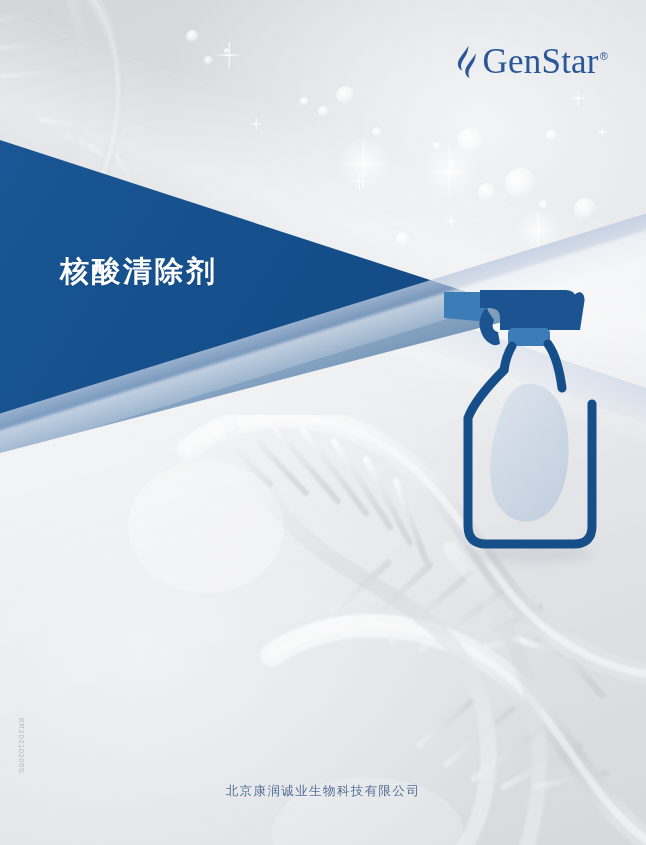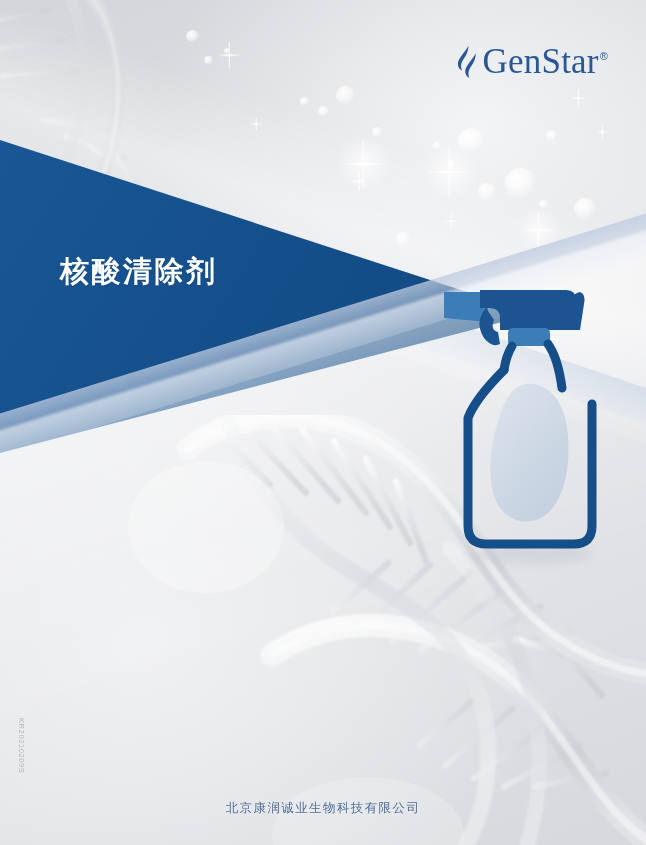--- a/index.html
+++ b/index.html
@@ -89,21 +89,21 @@
     white-space:nowrap;
     margin-top:13px;
   }
   .headline div{display:block;}
 
   
   .bottle{position:absolute;left:440px;top:278px;width:175px;height:300px;}
 
   
   .footer{
-    position:absolute;left:0;right:0;top:800px;
+    position:absolute;left:0;right:0;top:783px;
     text-align:center;
     color:#4f6b93;font-size:12.5px;letter-spacing:1.4px;
     text-shadow:0 1px 1px rgba(255,255,255,.6);
   }
 
   
   .sidecode{
     position:absolute;left:17px;top:718px;
     writing-mode:vertical-rl;
     font-size:7.5px;letter-spacing:.6px;

